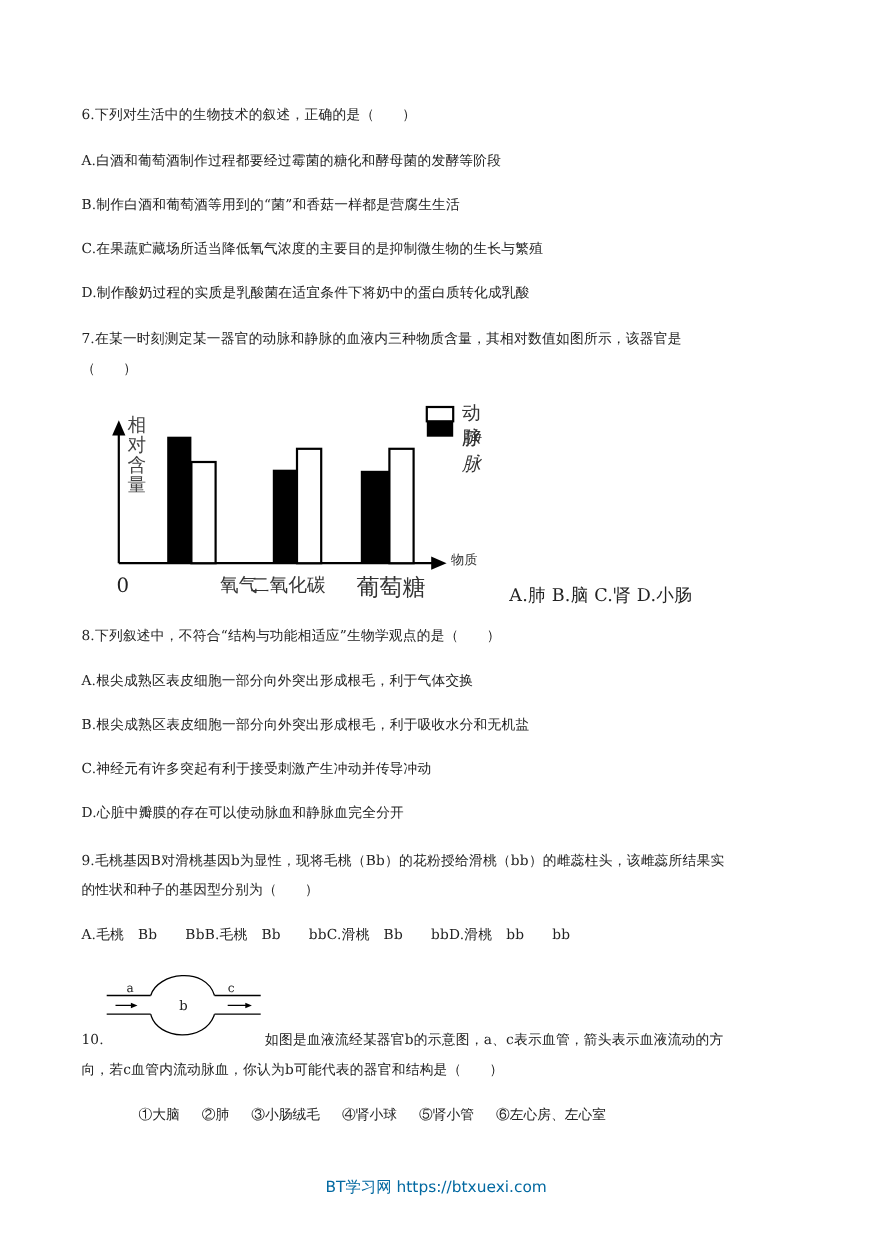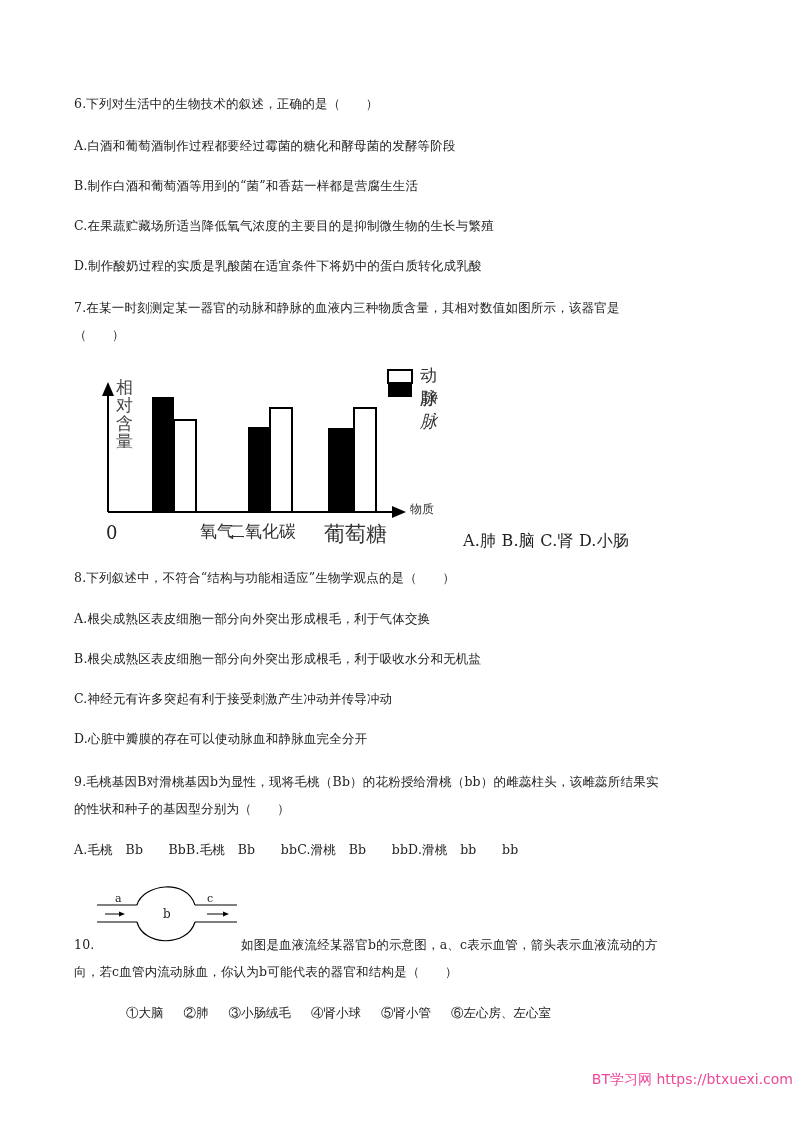--- a/index.html
+++ b/index.html
@@ -1,21 +1,21 @@
 <!DOCTYPE html>
 <html><head>
 <meta charset="utf-8">
 <style>
   html, body { margin:0; padding:0; background:#ffffff; }
   body { width:793px; height:1122px; position:relative; overflow:hidden;
          font-family:"DejaVu Serif","Liberation Serif",serif; color:#222; }
   .line { position:absolute; left:74px; font-size:12.5px; white-space:nowrap; letter-spacing:0.2px; }
   .chart { position:absolute; left:70px; top:360px; width:380px; height:190px; }
-  .footer { position:absolute; top:1071px; left:0; width:793px; text-align:right;
-            font-family:"DejaVu Sans","Liberation Sans",sans-serif; font-size:14px; color:#ec4899; }
+  .footer { position:absolute; top:1071px; left:0; width:793px; text-align:center;
+            font-family:"DejaVu Sans","Liberation Sans",sans-serif; font-size:14px; color:#0369a1; }
   .opts10 { position:absolute; left:126px; top:1005px; font-size:12.5px; white-space:nowrap; }
   .opts10 span { margin-right:16px;text-align:center; }
   .vessel { position:absolute; left:95px; top:882px; }
 </style>
 </head>
 <body>
 
 <div class="line" style="top:96px">6.下列对生活中的生物技术的叙述，正确的是（　　）</div>
 <div class="line" style="top:138px">A.白酒和葡萄酒制作过程都要经过霉菌的糖化和酵母菌的发酵等阶段</div>
 <div class="line" style="top:178px">B.制作白酒和葡萄酒等用到的“菌”和香菇一样都是营腐生生活</div>

